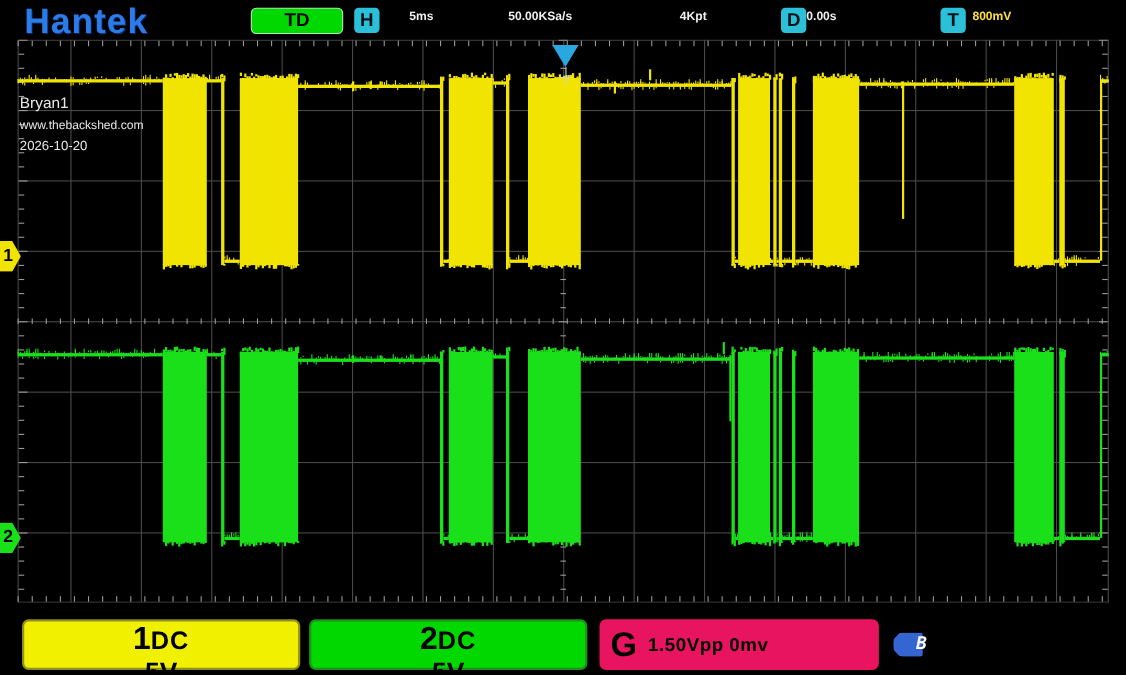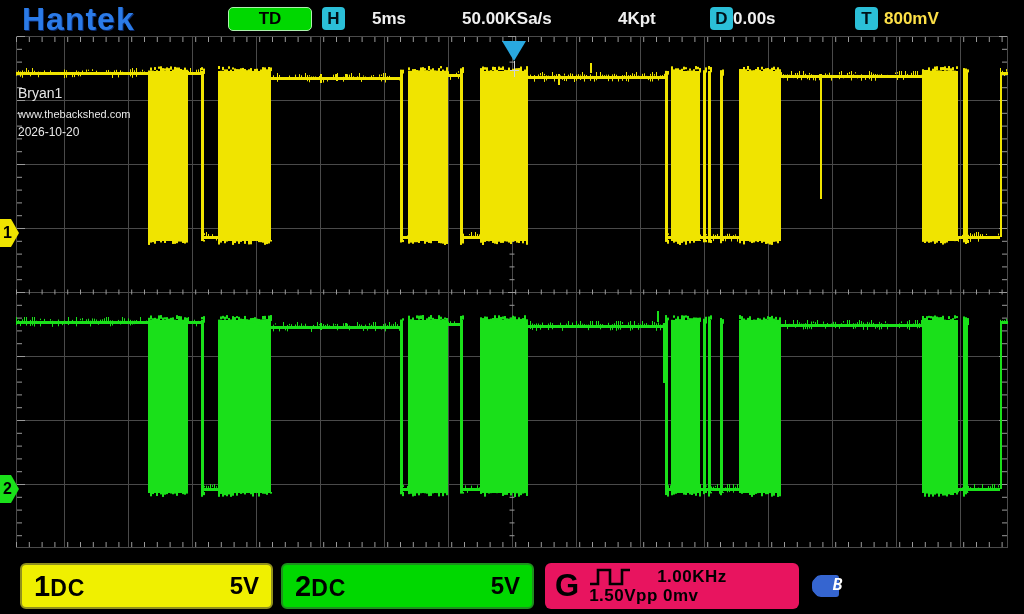--- a/index.html
+++ b/index.html
@@ -18,21 +18,21 @@
   .acq-box {
     position:absolute; left:212px; top:7px; width:84px; height:24px;
     background:#00d800; border:1px solid #aef0ae; border-radius:5px;
     color:#000; font-weight:bold; font-size:17px; text-align:center; line-height:22px;margin-left:16px;
   }
   .badge {
     position:absolute; top:7px; width:23px; height:23px; background:#2bbfd8;
     border-radius:4px; color:#001018; font-weight:bold; font-size:17px;
     text-align:center; line-height:23px;
   }
-  .tb-text { position:absolute; top:9px; color:#f0f0f0; font-weight:bold; font-size:17px; white-space:nowrap; }
+  .tb-text { position:absolute; top:9px; color:#f0f0f0; font-weight:bold; font-size:11px; white-space:nowrap; }
   .trig-level { color:#fde047; }
   
   .plot { position:absolute; left:0; top:36px; width:872px; height:512px; background:#000; }
   .overlay-text { position:absolute; color:#e8e8e8; z-index:5; }
   .ch-marker {
     position:absolute; left:0; width:19px; height:28px; z-index:6;
     clip-path:polygon(0 0,58% 0,100% 50%,58% 100%,0 100%);
     color:#000; font-weight:bold; font-size:16px; text-align:left;
     line-height:28px; padding-left:3px;
   }
@@ -41,21 +41,21 @@
     border-left:12px solid transparent; border-right:12px solid transparent;
     border-top:20px solid #29a8e0;
   }
   .trig-stem { position:absolute; width:1px; height:16px; background:#cfd4d8; z-index:6; }
   .trig-cross { position:absolute; width:9px; height:1px; background:#cfd4d8; z-index:6; }
   
   .botbar { position:absolute; left:0; top:548px; width:1024px; height:66px; background:#000; }
   .chbox {
     position:absolute; top:15px; width:253px; height:46px; border-radius:6px;
     border:2px solid #9a9a30; color:#000; display:flex; align-items:center;
-    justify-content:space-between; padding:0 12px;
+    justify-content:space-between; padding:0 12px;flex-direction:column;
   }
   .chbox .chnum { font-size:29px; font-weight:bold; }
   .chbox .chcpl { font-size:23px; font-weight:bold; letter-spacing:1px; }
   .chbox .chscale { font-size:24px; font-weight:bold; }
   .genbox {
     position:absolute; left:545px; top:15px; width:254px; height:46px;
     background:#e8145f; border-radius:6px; color:#000;
     display:flex; align-items:center; padding:0 10px;
   }
   .genbox .g-letter { font-size:31px; font-weight:bold; margin-right:10px; }
@@ -1919,26 +1919,20 @@
       <span><span class="chnum">1</span><span class="chcpl">DC</span></span>
       <span class="chscale">5V</span>
     </div>
     <div class="chbox" style="left:281px; background:#00d800; border-color:#1e901e;">
       <span><span class="chnum">2</span><span class="chcpl">DC</span></span>
       <span class="chscale">5V</span>
     </div>
     <div class="genbox">
       <span class="g-letter">G</span>
       <span class="gen-lines">
-        <span class="gen-row1">
-          <svg width="42" height="18" viewBox="0 0 42 18">
-            <path d="M1 16 H9 V2 H21 V16 H33 V2 H41" fill="none" stroke="#000" stroke-width="2.6"></path>
-          </svg>
-          <span class="gen-freq">1.00KHz</span>
-        </span>
         <span class="gen-ampl">1.50Vpp  0mv</span>
       </span>
     </div>
     <div class="usb-shape"></div>
     <div class="usb-b">B</div>
   </div>
 
 </div>
 
 </body></html>

